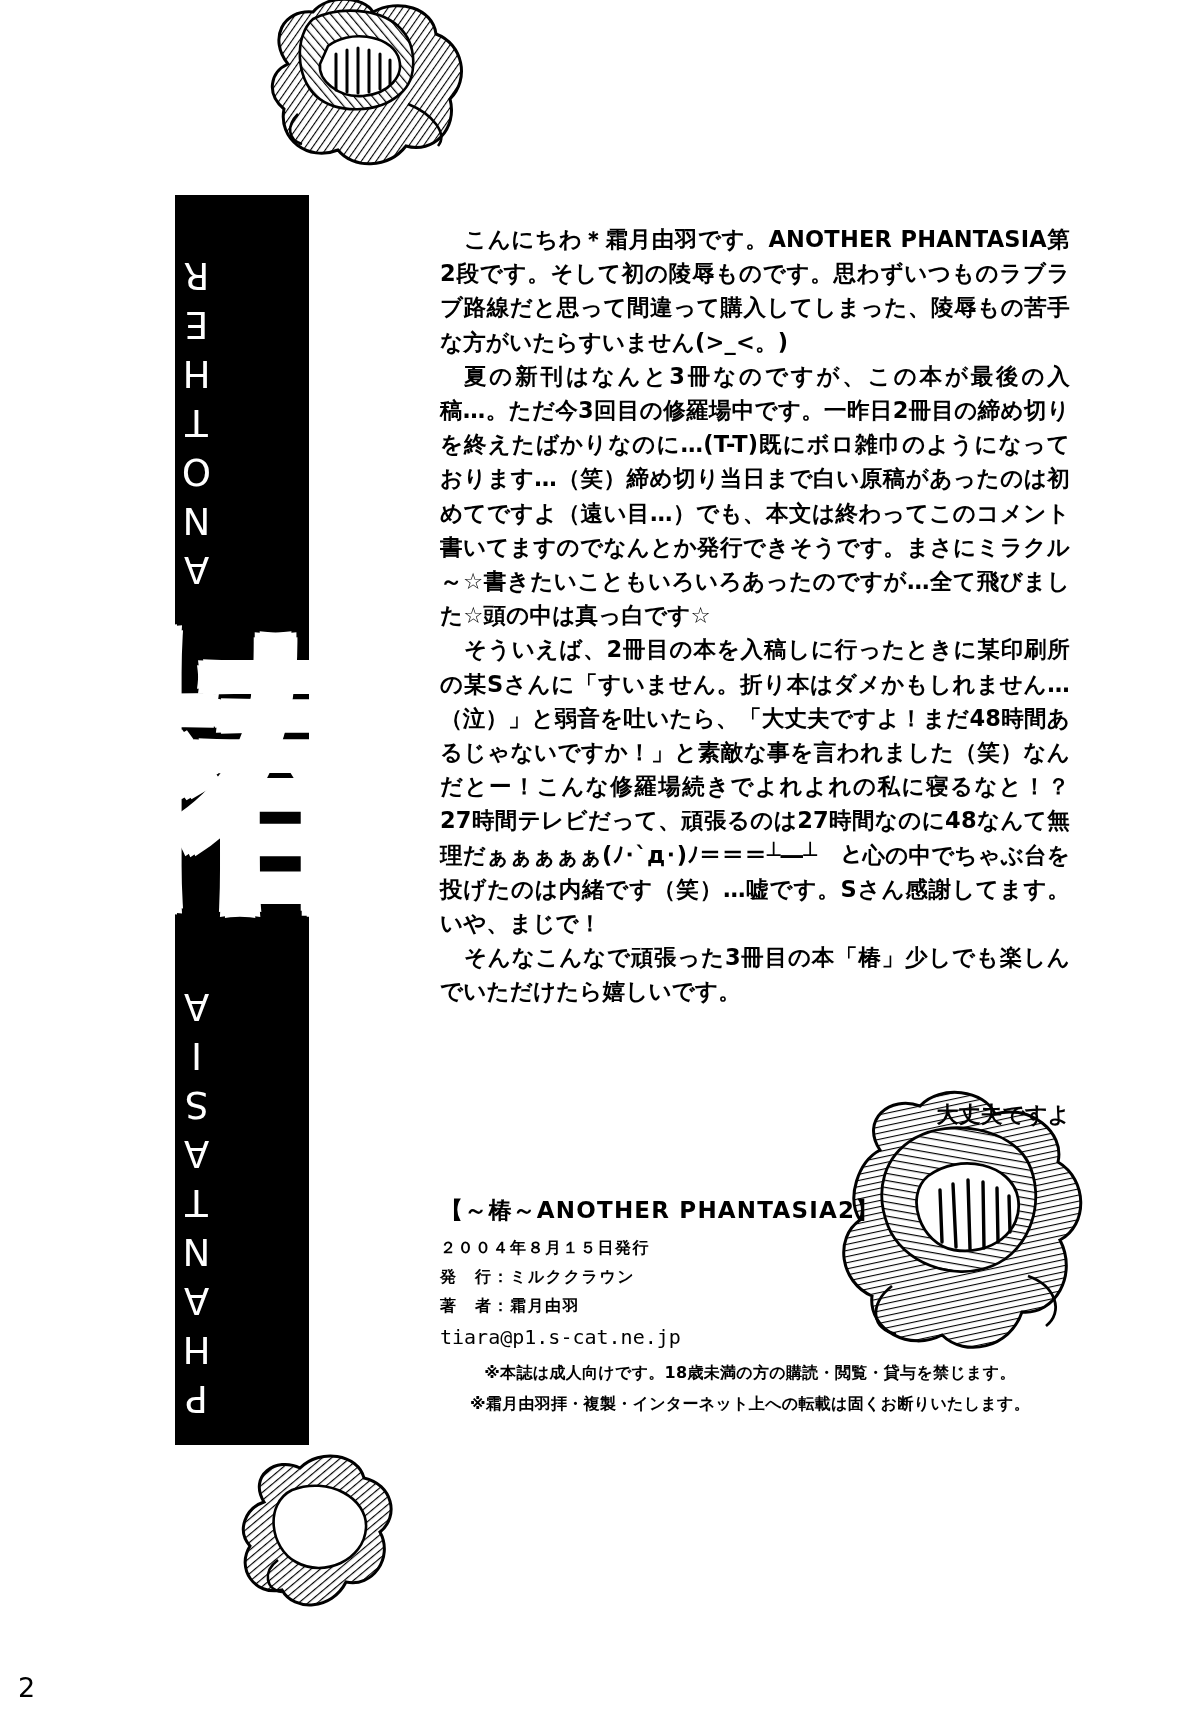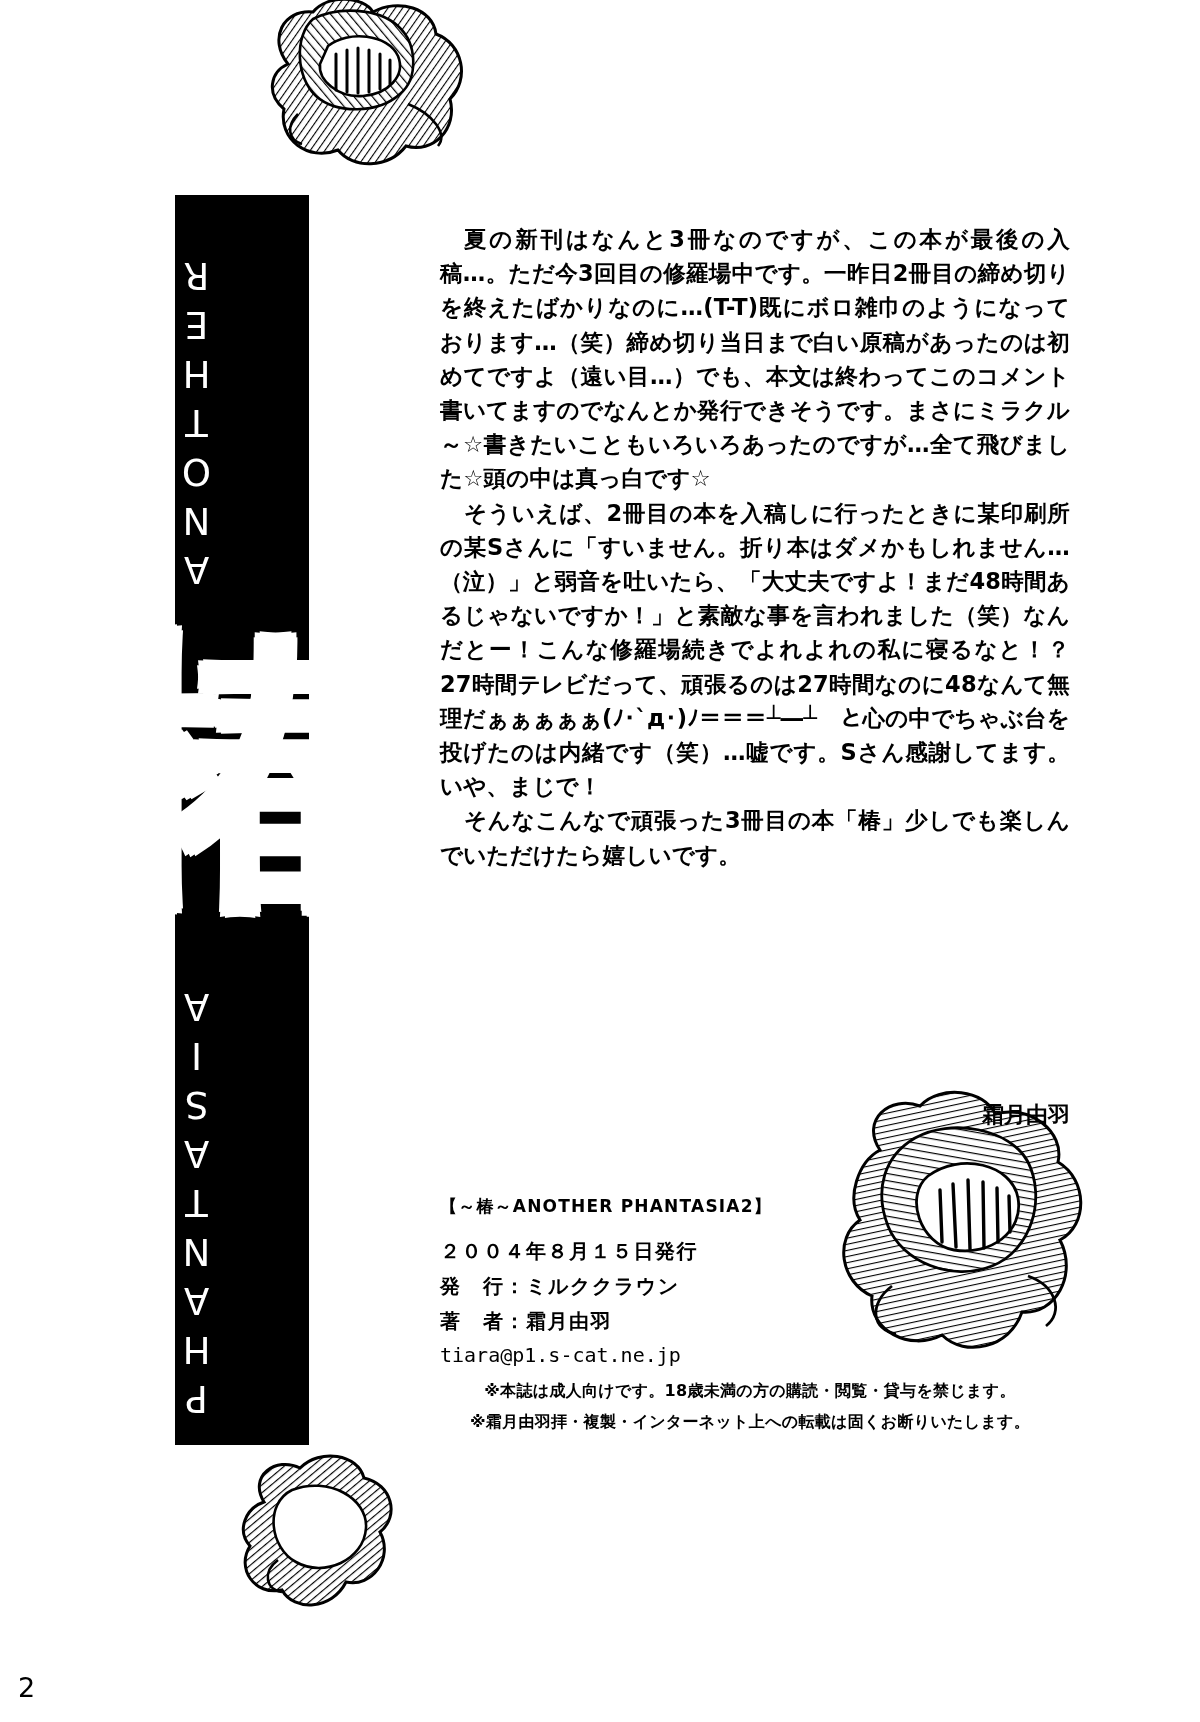--- a/index.html
+++ b/index.html
@@ -107,28 +107,28 @@
 
   
   .colophon {
     position: absolute;
     left: 440px;
     top: 1195px;
     width: 620px;
   }
   .colophon-title {
     font-family: "DejaVu Sans", sans-serif;
-    font-size: 17px;
+    font-size: 23px;
     font-weight: 700;
     letter-spacing: 1.2px;
-    margin-bottom: 20px;
+    margin-bottom: 12px;
   }
   .colophon-line {
     font-family: "DejaVu Sans", sans-serif;
-    font-size: 20px;
+    font-size: 16px;
     font-weight: 700;
     letter-spacing: 1.5px;
     margin-bottom: 8px;
   }
   .colophon-mono {
     font-family: "DejaVu Sans Mono", monospace;
     font-size: 20px;
     letter-spacing: 0px;
     margin-bottom: 6px;
   }
@@ -240,25 +240,26 @@
     <path d="M50 110 C34 122 38 140 54 142" fill="none" stroke="#000" stroke-width="2.6"></path>
   </svg>
 </div>
 
 <div class="title-band"></div>
 <div class="title-band-romaji">ANOTHER</div>
 <div class="title-band-romaji2">PHANTASIA</div>
 <div class="title-kanji">椿</div>
 
 <div class="body-text">
+  <p>こんにちわ＊霜月由羽です。ANOTHER PHANTASIA第2段です。そして初の陵辱ものです。思わずいつものラブラブ路線だと思って間違って購入してしまった、陵辱もの苦手な方がいたらすいません(&gt;_&lt;。)</p>
   <p>夏の新刊はなんと3冊なのですが、この本が最後の入稿…。ただ今3回目の修羅場中です。一昨日2冊目の締め切りを終えたばかりなのに…(T-T)既にボロ雑巾のようになっております…（笑）締め切り当日まで白い原稿があったのは初めてですよ（遠い目…）でも、本文は終わってこのコメント書いてますのでなんとか発行できそうです。まさにミラクル～☆書きたいこともいろいろあったのですが…全て飛びました☆頭の中は真っ白です☆</p>
   <p>そういえば、2冊目の本を入稿しに行ったときに某印刷所の某Sさんに「すいません。折り本はダメかもしれません…（泣）」と弱音を吐いたら、「大丈夫ですよ！まだ48時間あるじゃないですか！」と素敵な事を言われました（笑）なんだとー！こんな修羅場続きでよれよれの私に寝るなと！？27時間テレビだって、頑張るのは27時間なのに48なんて無理だぁぁぁぁぁ(ﾉ･`д･)ﾉ＝＝＝┴―┴　と心の中でちゃぶ台を投げたのは内緒です（笑）…嘘です。Sさん感謝してます。いや、まじで！</p>
   <p>そんなこんなで頑張った3冊目の本「椿」少しでも楽しんでいただけたら嬉しいです。</p>
 </div>
-<div class="signature">霜月由羽</div>
+<div class="signature">大丈夫ですよ</div>
 
 <div class="colophon">
   <div class="colophon-title">【～椿～ANOTHER PHANTASIA2】</div>
   <div class="colophon-line">２００４年８月１５日発行</div>
   <div class="colophon-line">発　行：ミルククラウン</div>
   <div class="colophon-line">著　者：霜月由羽</div>
   <div class="colophon-mono">tiara@p1.s-cat.ne.jp</div>
   <div class="colophon-note">※本誌は成人向けです。18歳未満の方の購読・閲覧・貸与を禁じます。</div>
   <div class="colophon-note">※霜月由羽拝・複製・インターネット上への転載は固くお断りいたします。</div>
 </div>

